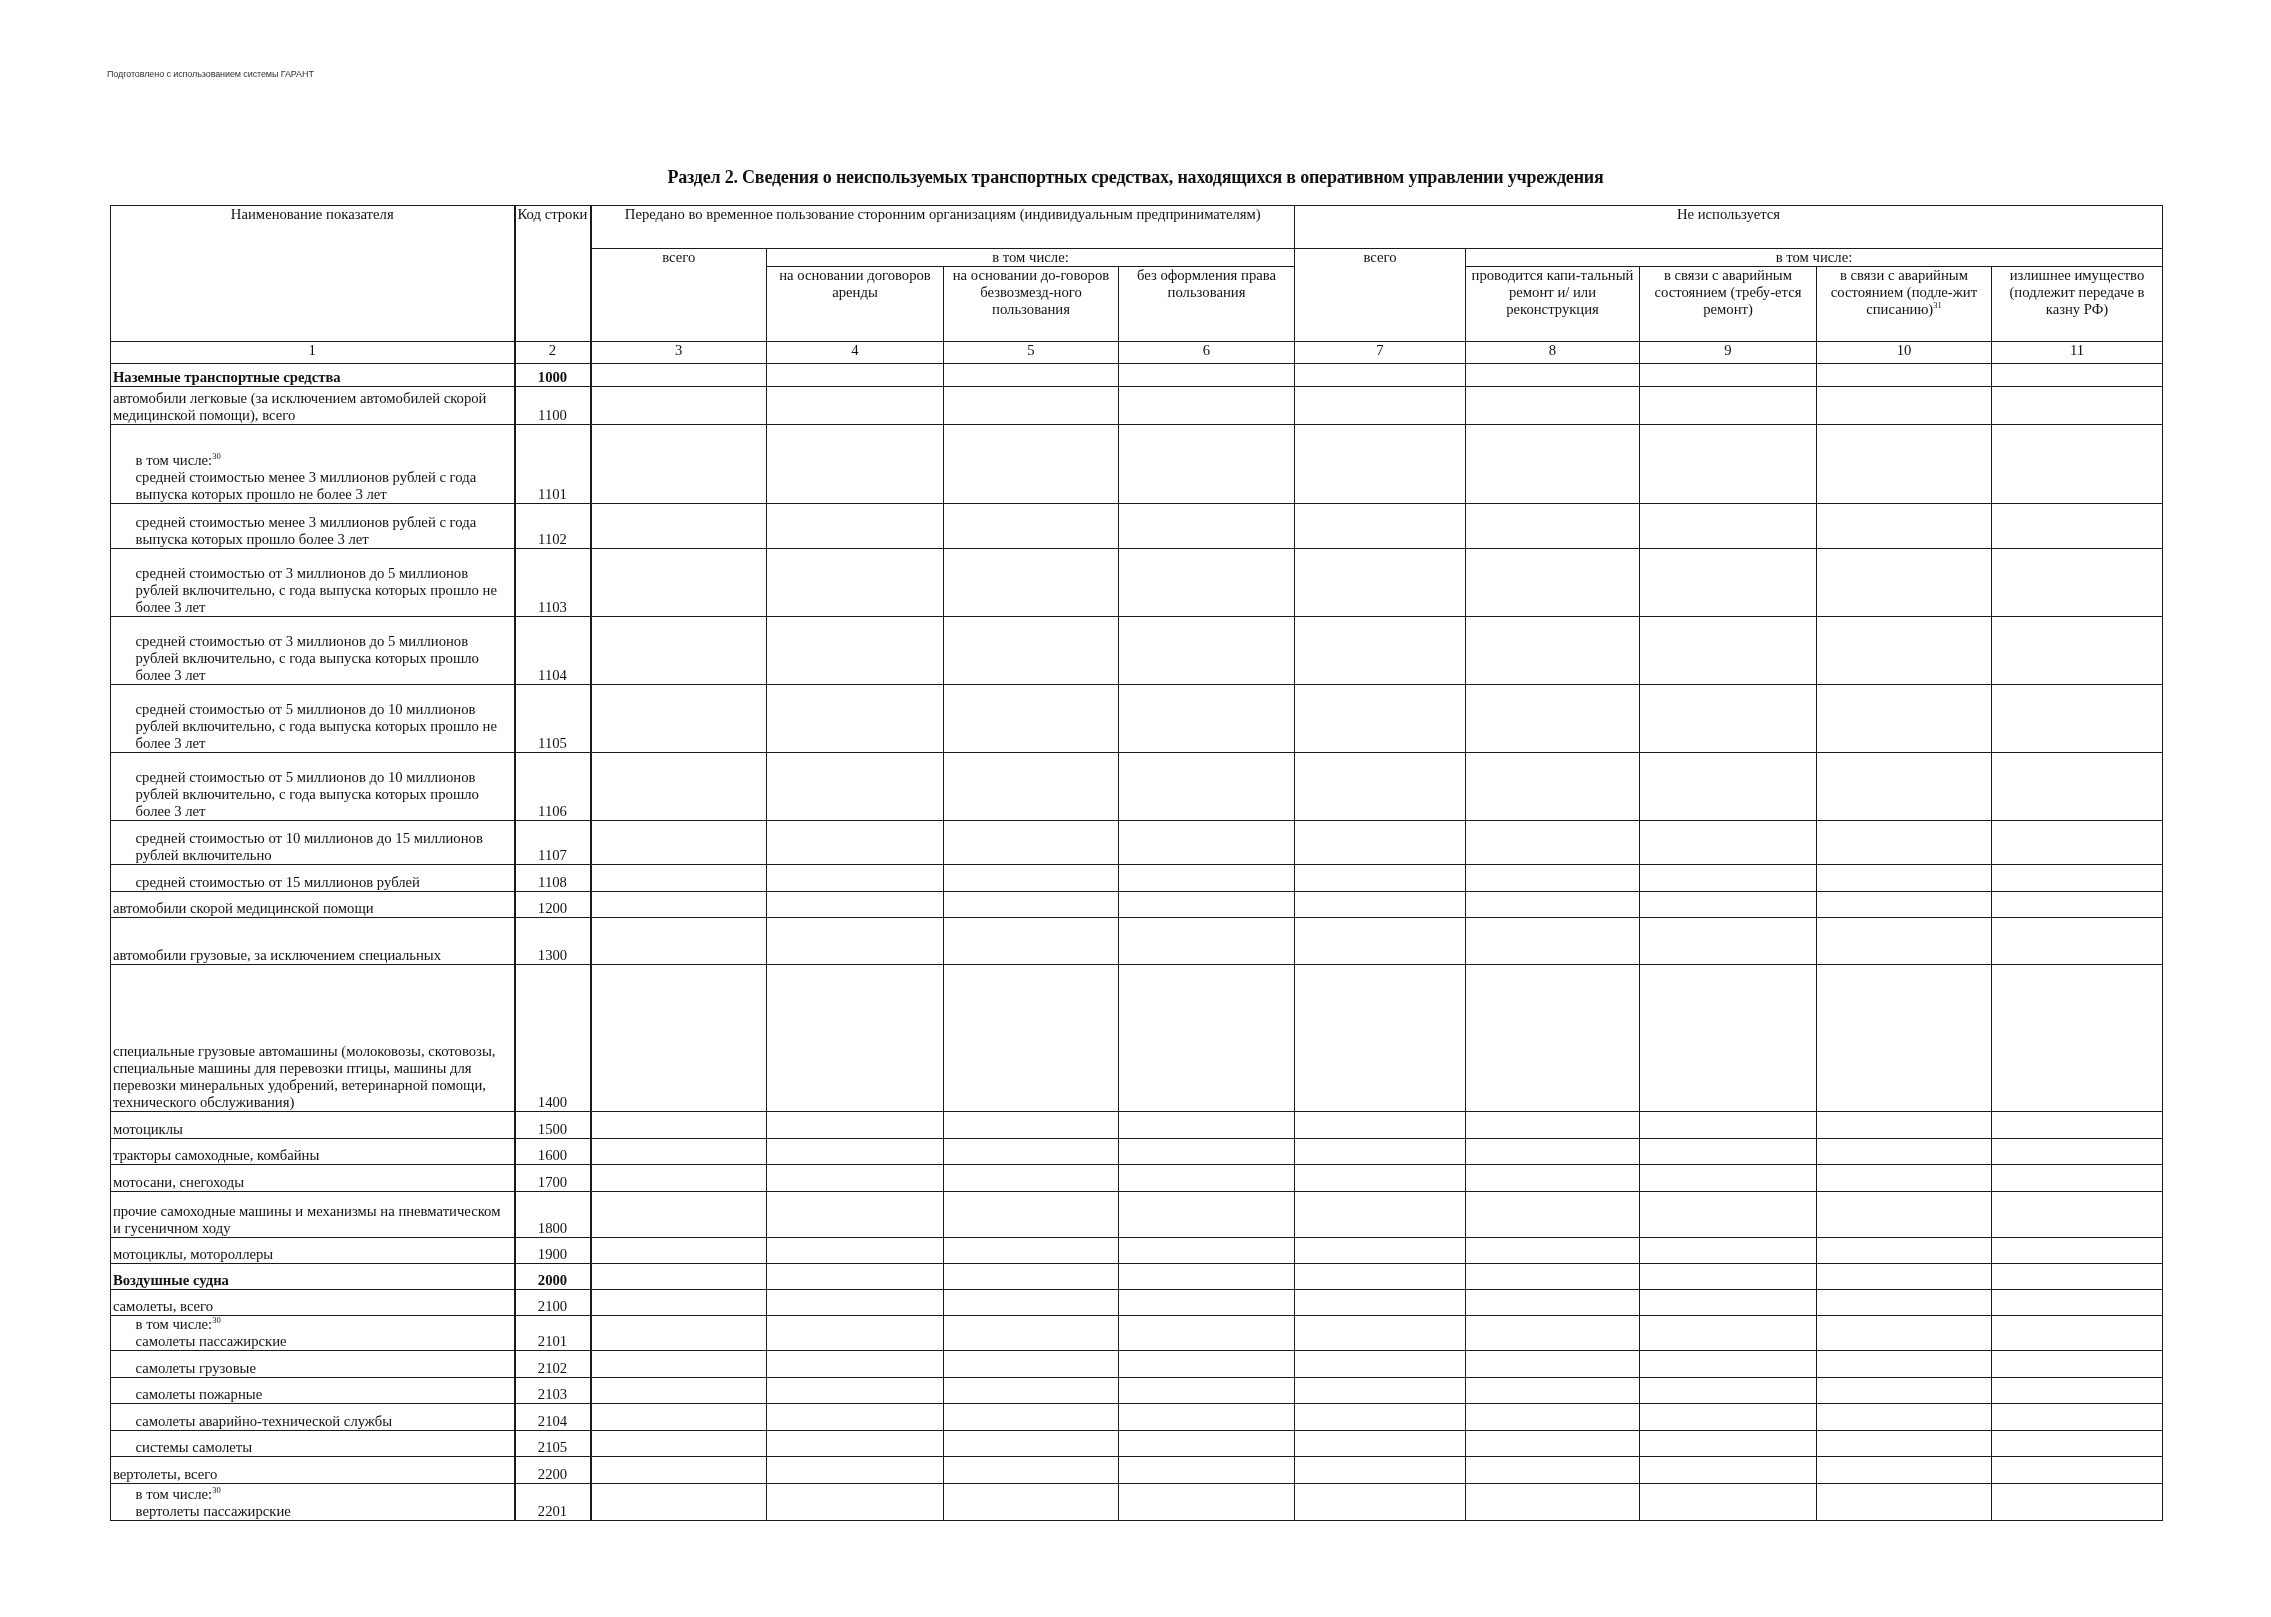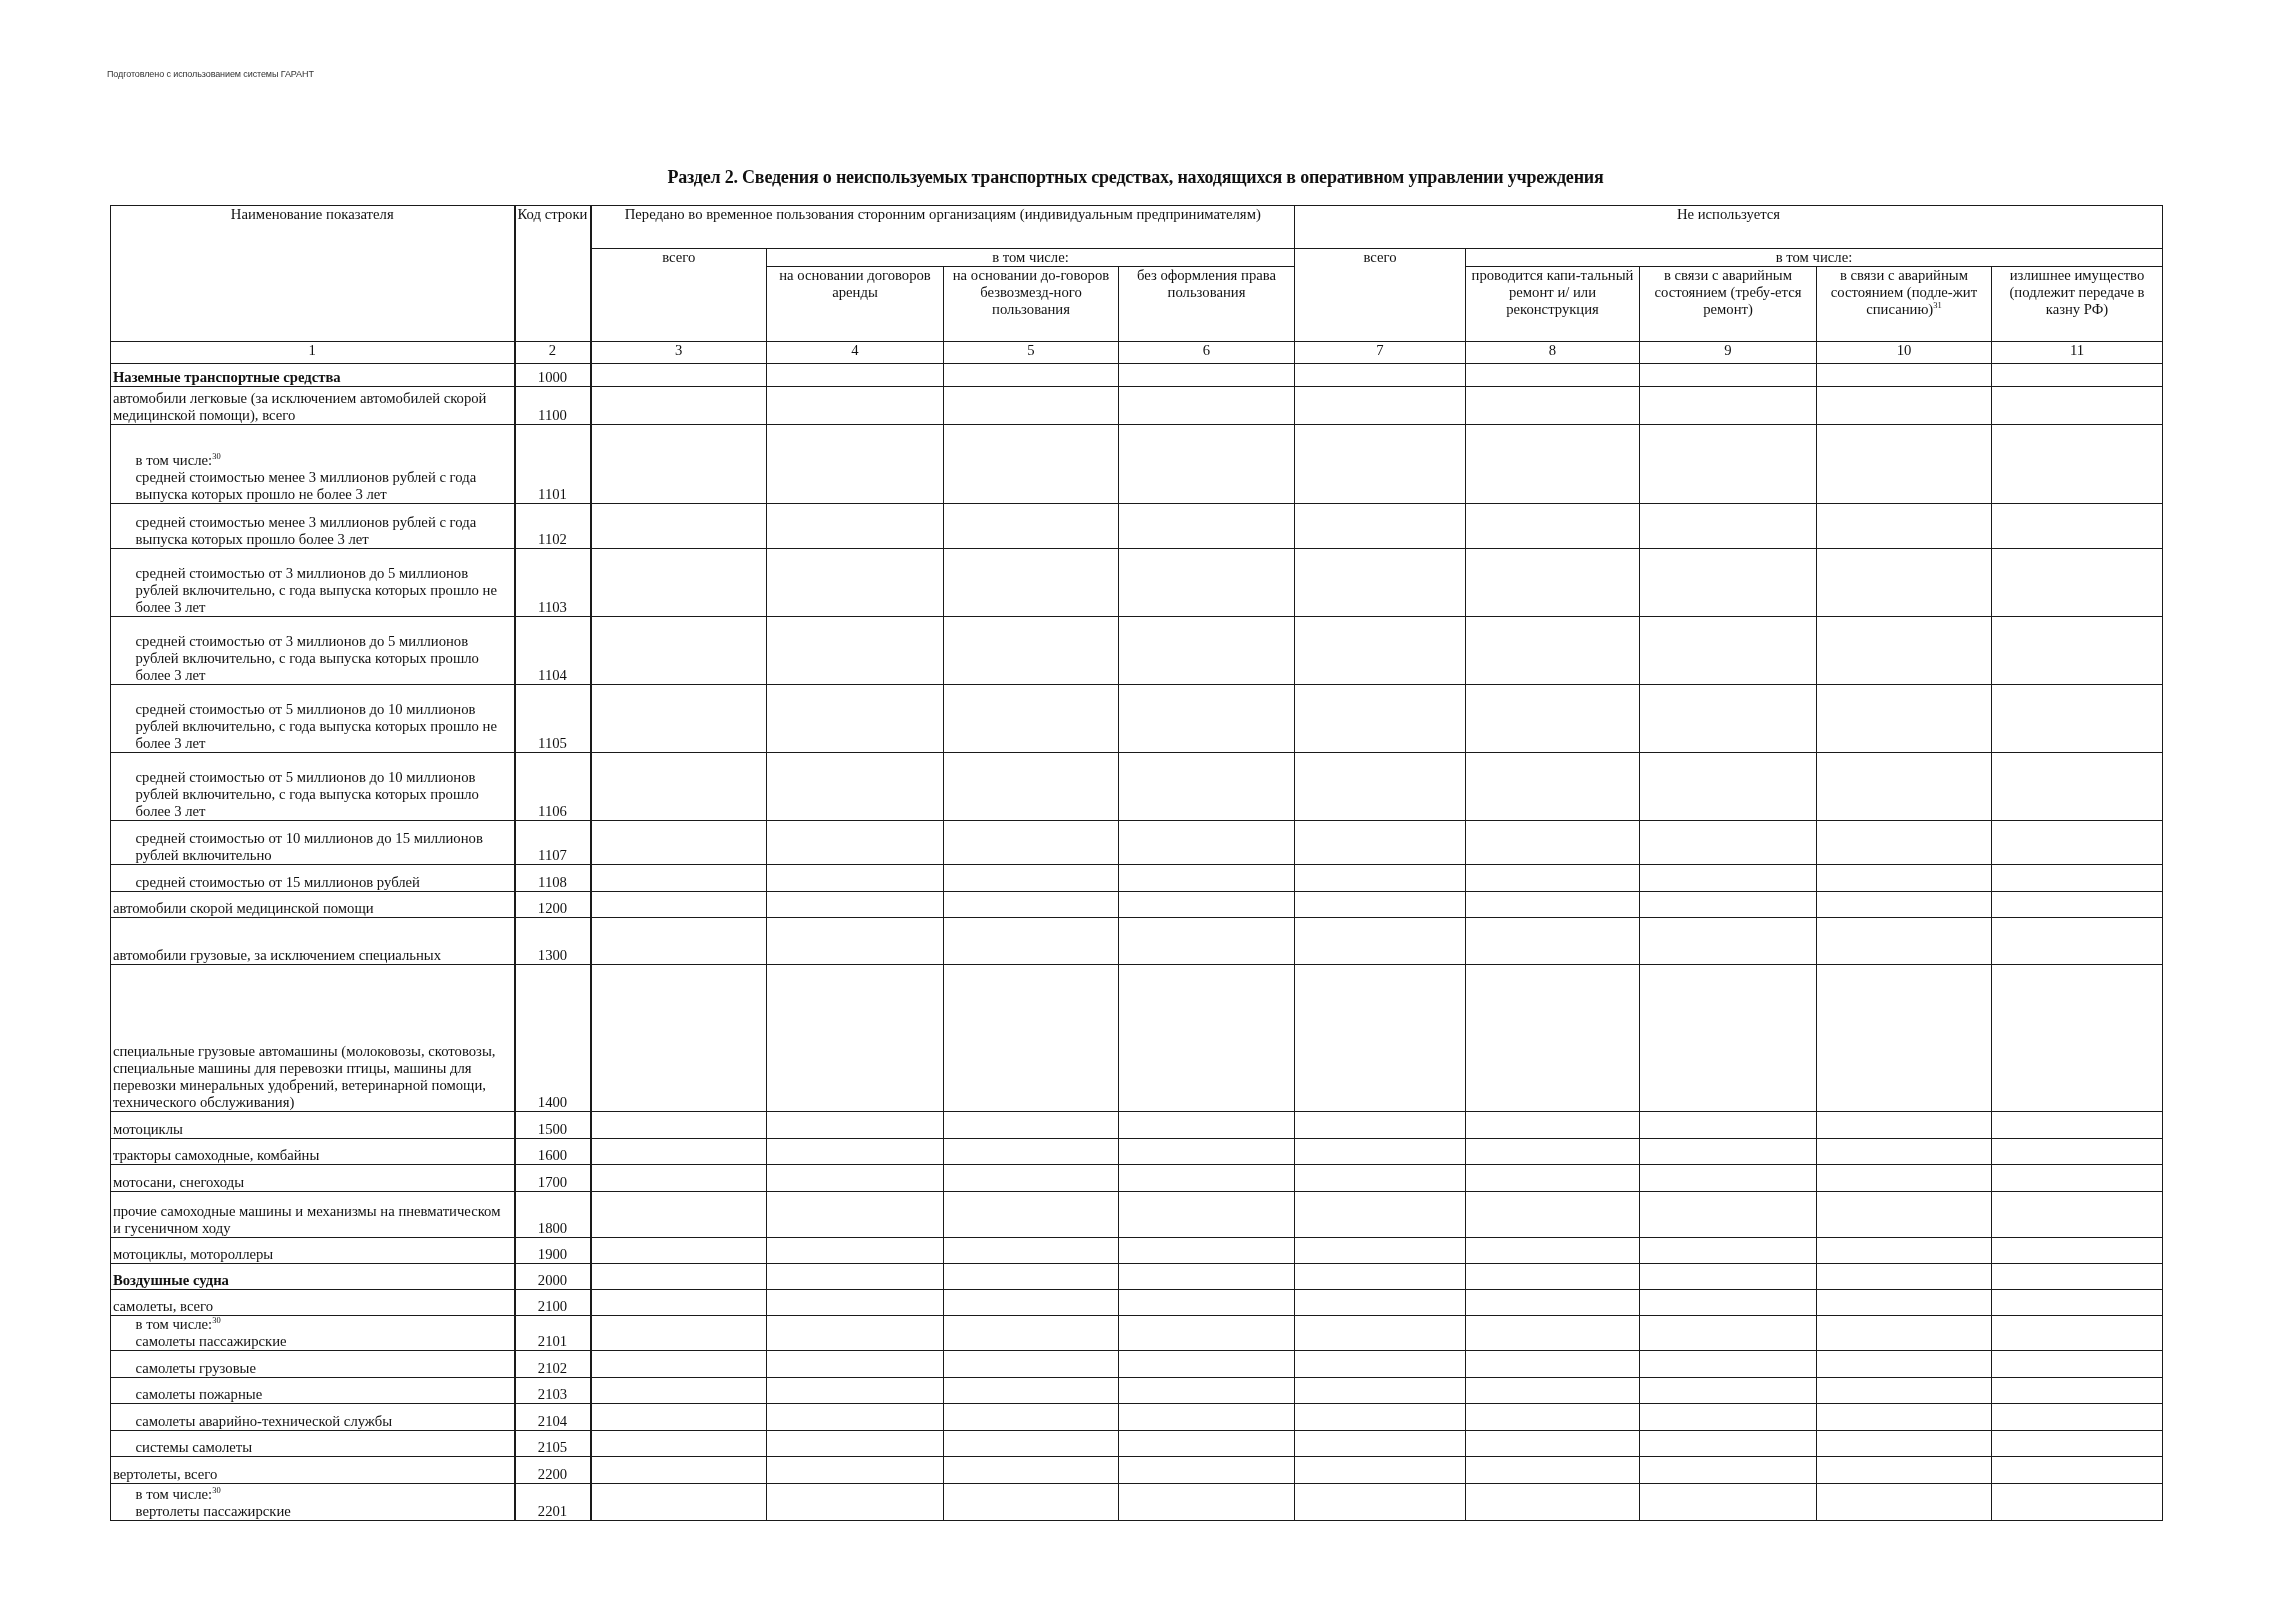--- a/index.html
+++ b/index.html
@@ -23,21 +23,21 @@
   table.grid td {
     border: 1.9px solid #1a1a1a; padding: 0 1.9px; vertical-align: top; overflow: hidden;
   }
   .hc { text-align: center; }
   .hnum td { text-align: center; vertical-align: middle; }
   .thick-bottom td { border-bottom-width: 2.8px; }
   .name { text-align: left; vertical-align: bottom !important; }
   .name.bold { font-weight: bold; }
   .indent { padding-left: 24.6px !important; }
   .code { text-align: center; vertical-align: bottom !important; border-left-width: 2.8px !important; border-right-width: 2.8px !important; }
-  .code.bold { font-weight: normal; margin-top: 16px; }
+  .code.bold { font-weight: bold; margin-top: 16px; }
   .sup { font-size: 8.5px; vertical-align: super; line-height: 0; }
   .cell { }
 </style>
 </head>
 <body>
 
 <div class="garant">Подготовлено с использованием системы ГАРАНТ</div>
 <div class="title">Раздел 2. Сведения о неиспользуемых транспортных средствах, находящихся в оперативном управлении учреждения</div>
 
 <table class="grid">
@@ -51,21 +51,21 @@
       <col style="width:171px">
       <col style="width:174px">
     <col style="width:177px">
       <col style="width:175px">
       <col style="width:171px">
   </colgroup>
   <tbody id="thead-body">
     <tr style="height:43px">
       <td rowspan="3" class="hc">Наименование показателя</td>
       <td rowspan="3" class="hc" style="border-left-width:2.8px;border-right-width:2.8px;">Код строки</td>
-      <td colspan="4" class="hc">Передано во временное пользования сторонним организациям (индивидуальным предпринимателям)</td>
+      <td colspan="4" class="hc">Передано во временное пользование сторонним организациям (индивидуальным предпринимателям)</td>
       <td colspan="5" class="hc">Не используется</td>
     </tr>
     <tr style="height:17px">
       <td rowspan="2" class="hc">всего</td>
       <td colspan="3" class="hc">в том числе:</td>
       <td rowspan="2" class="hc">всего</td>
       <td colspan="4" class="hc">в том числе:</td>
     </tr>
     <tr style="height:75px">
       <td class="hc">на основании договоров аренды</td>

